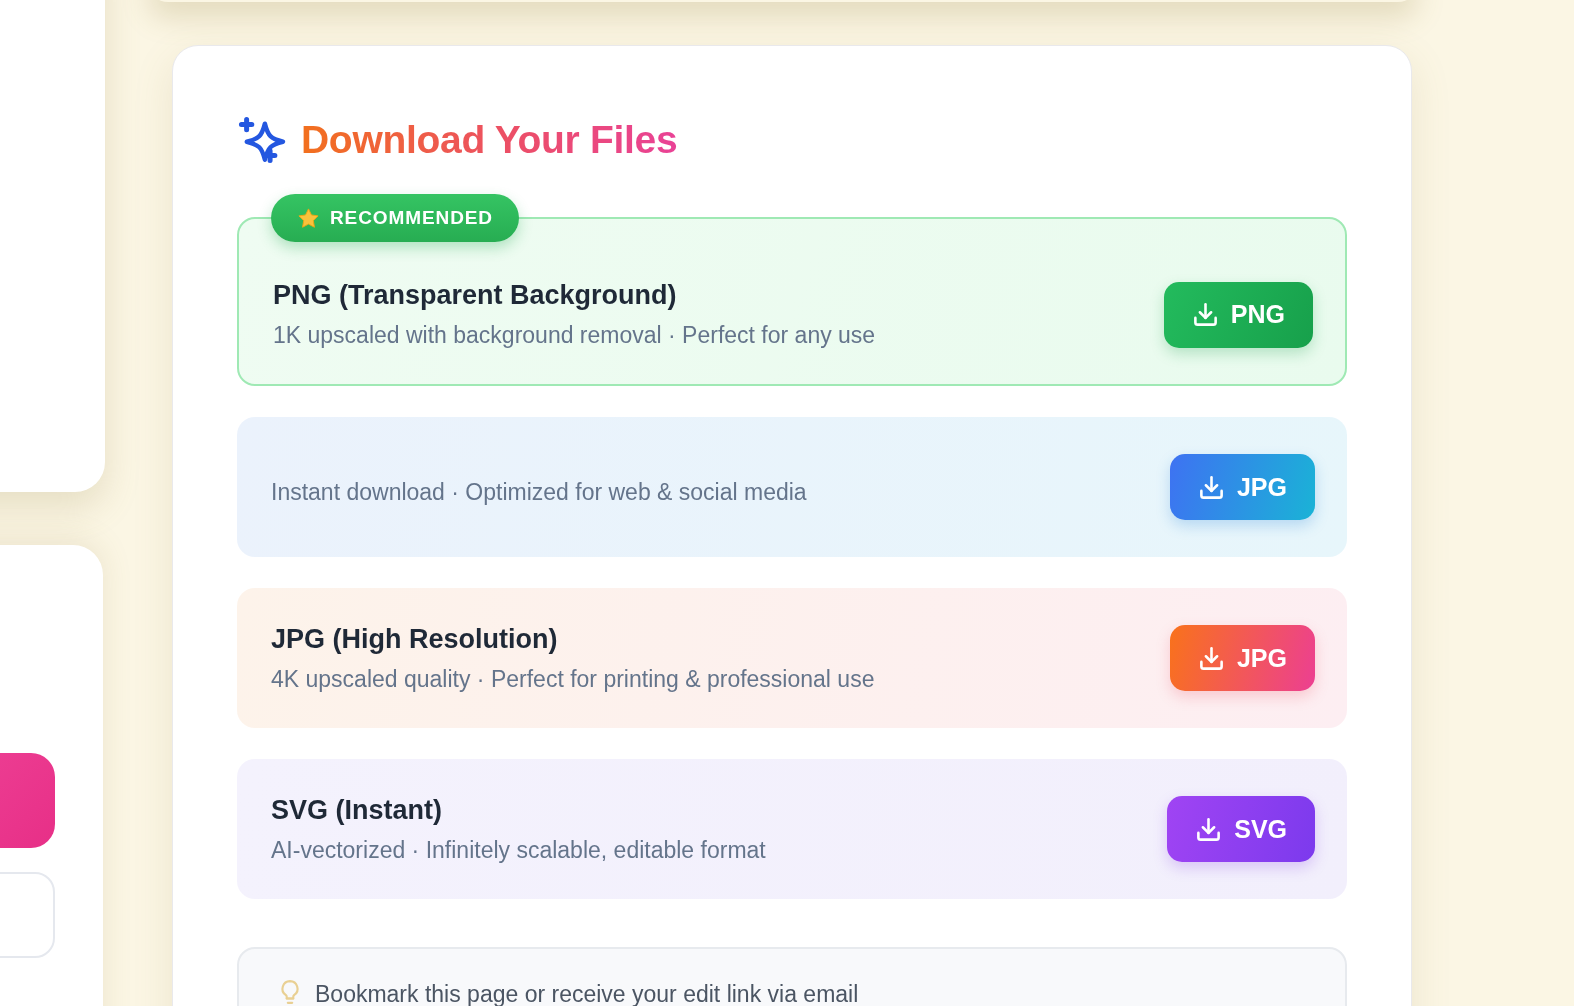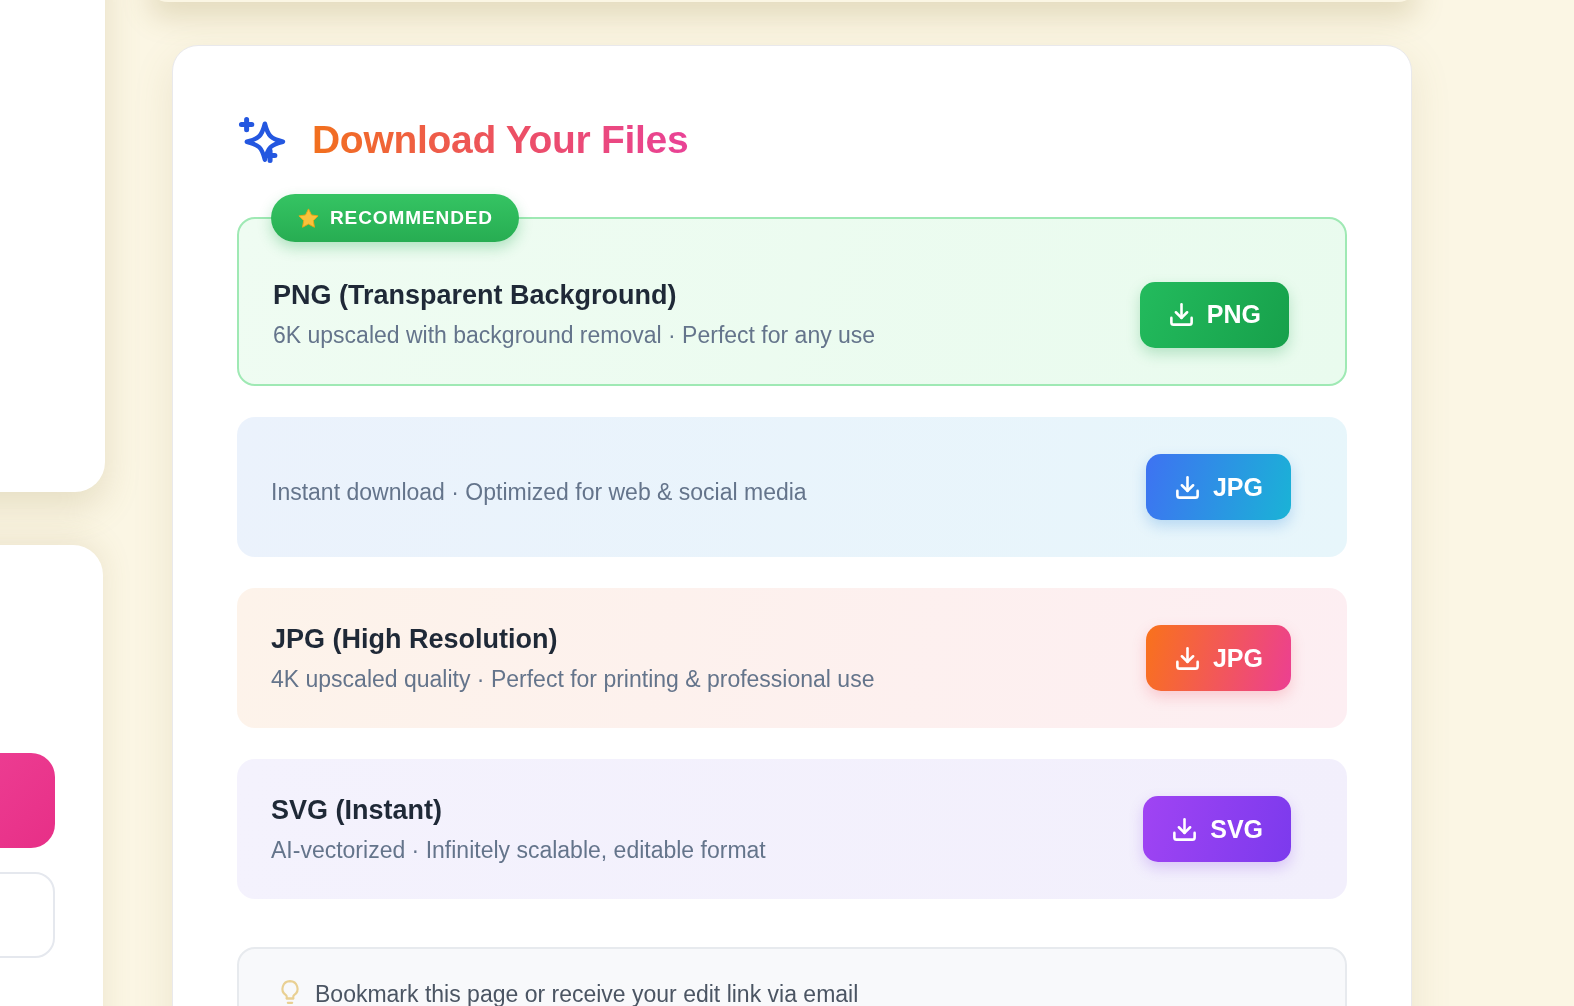--- a/index.html
+++ b/index.html
@@ -32,32 +32,32 @@
     border:2px solid #e5e8ee;border-radius:20px;box-sizing:border-box;
   }
 
   
   .main-card{
     position:absolute;left:172px;top:45px;width:1240px;height:1040px;box-sizing:border-box;
     background:#fff;border:1px solid #e9e9ec;border-radius:26px;
     box-shadow:0 14px 40px rgba(150,130,70,.14);
     padding:70px 64px 0 64px;
   }
-  .header{display:flex;align-items:center;gap:25px;height:48px;margin-bottom:53px;}
+  .header{display:flex;align-items:center;gap:14px;height:48px;margin-bottom:53px;}
   .page-title{
     margin:0;font-size:39px;font-weight:700;letter-spacing:-.3px;
     background:linear-gradient(90deg,#f2701d 0%,#ec4f66 55%,#e94296 100%);
     -webkit-background-clip:text;background-clip:text;color:transparent;
   }
 
   
   #rows{display:flex;flex-direction:column;gap:31px;}
   .dl-card{
     position:relative;display:flex;align-items:center;justify-content:space-between;
-    height:140px;border-radius:18px;padding:0 56px 0 34px;box-sizing:border-box;
+    height:140px;border-radius:18px;padding:0 32px 0 34px;box-sizing:border-box;
   }
   .dl-card.theme-green{
     height:169px;padding-top:26px;
     border:2px solid #9fe9b4;
     background:linear-gradient(110deg,#effcf2,#e9fbee);
   }
   .theme-blue{background:linear-gradient(100deg,#ebf2fc,#e7f6fb);}
   .theme-orange{background:linear-gradient(100deg,#fdf3ea,#fdeef2);align-items:center;}
   .theme-purple{background:linear-gradient(100deg,#f4f2fd,#f2effc);}
 
@@ -118,21 +118,21 @@
     <div class="badge">
       <span style="display:flex;">
         <svg width="23" height="23" viewBox="0 0 24 24" fill="#f9c23c" stroke="#eda713" stroke-width="1">
           <polygon points="12,2 15.1,8.3 22,9.3 17,14.2 18.2,21.1 12,17.8 5.8,21.1 7,14.2 2,9.3 8.9,8.3"></polygon>
         </svg>
       </span>
       <span>RECOMMENDED</span>
     </div>
     <div class="dl-text">
       <div class="dl-title">PNG (Transparent Background)</div>
-      <div class="dl-desc">6K upscaled with background removal · Perfect for any use</div>
+      <div class="dl-desc">1K upscaled with background removal · Perfect for any use</div>
     </div>
     <button class="dl-btn">
       <span style="display:flex;">
         <svg width="27" height="27" viewBox="0 0 24 24" fill="none" stroke="currentColor" stroke-width="2.3" stroke-linecap="round" stroke-linejoin="round">
           <path d="M3 15v4a2 2 0 0 0 2 2h14a2 2 0 0 0 2-2v-4"></path>
           <polyline points="7 10 12 15 17 10"></polyline>
           <line x1="12" y1="15" x2="12" y2="3"></line>
         </svg>
       </span>
       <span>PNG</span>

